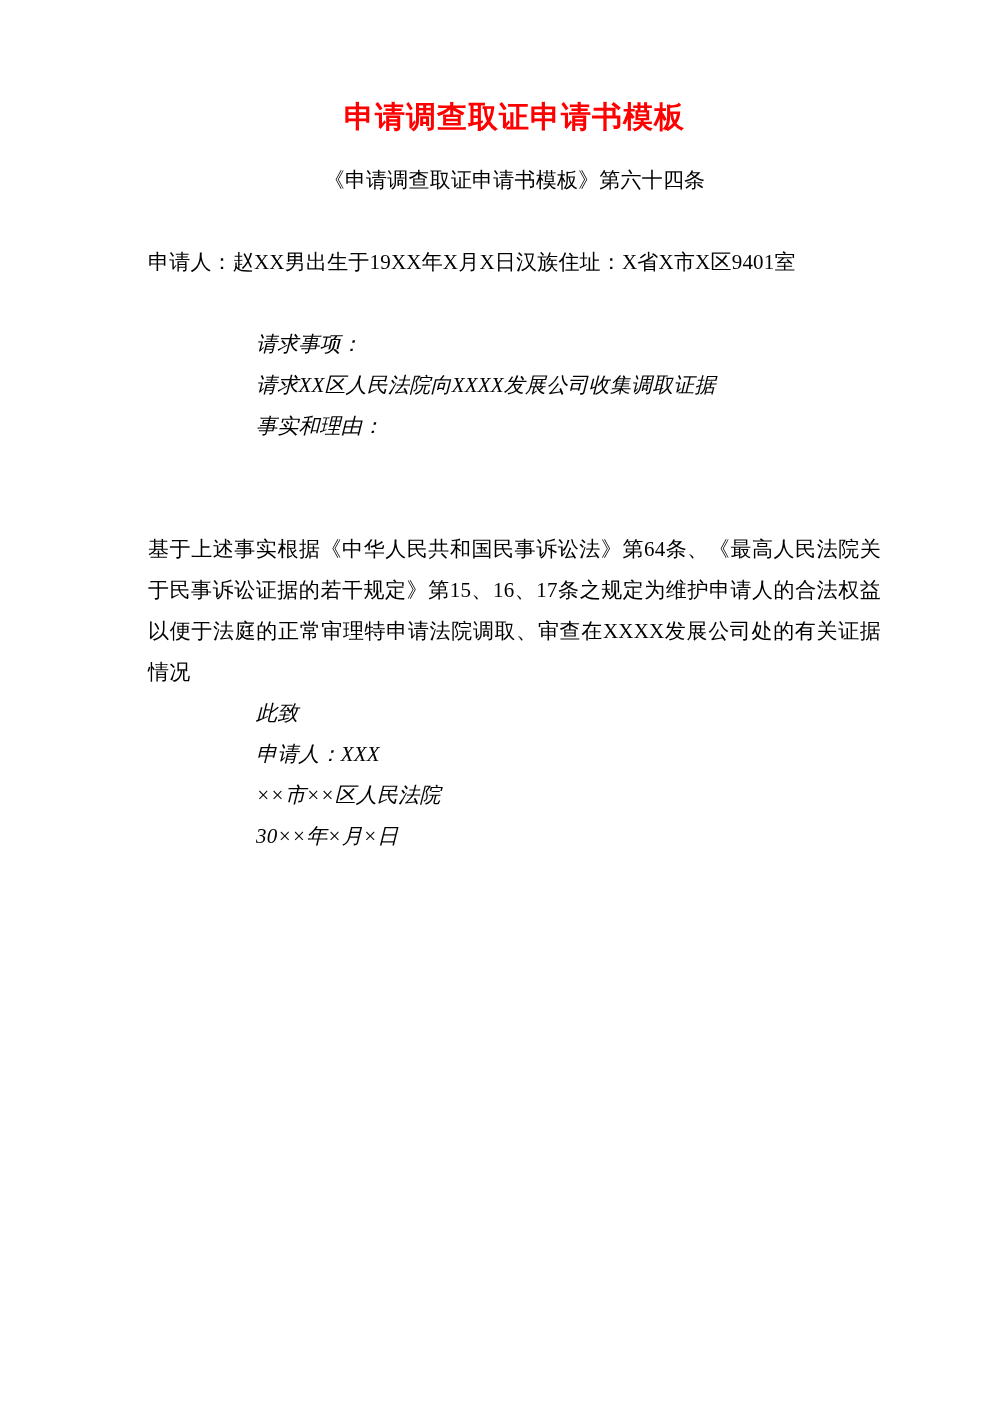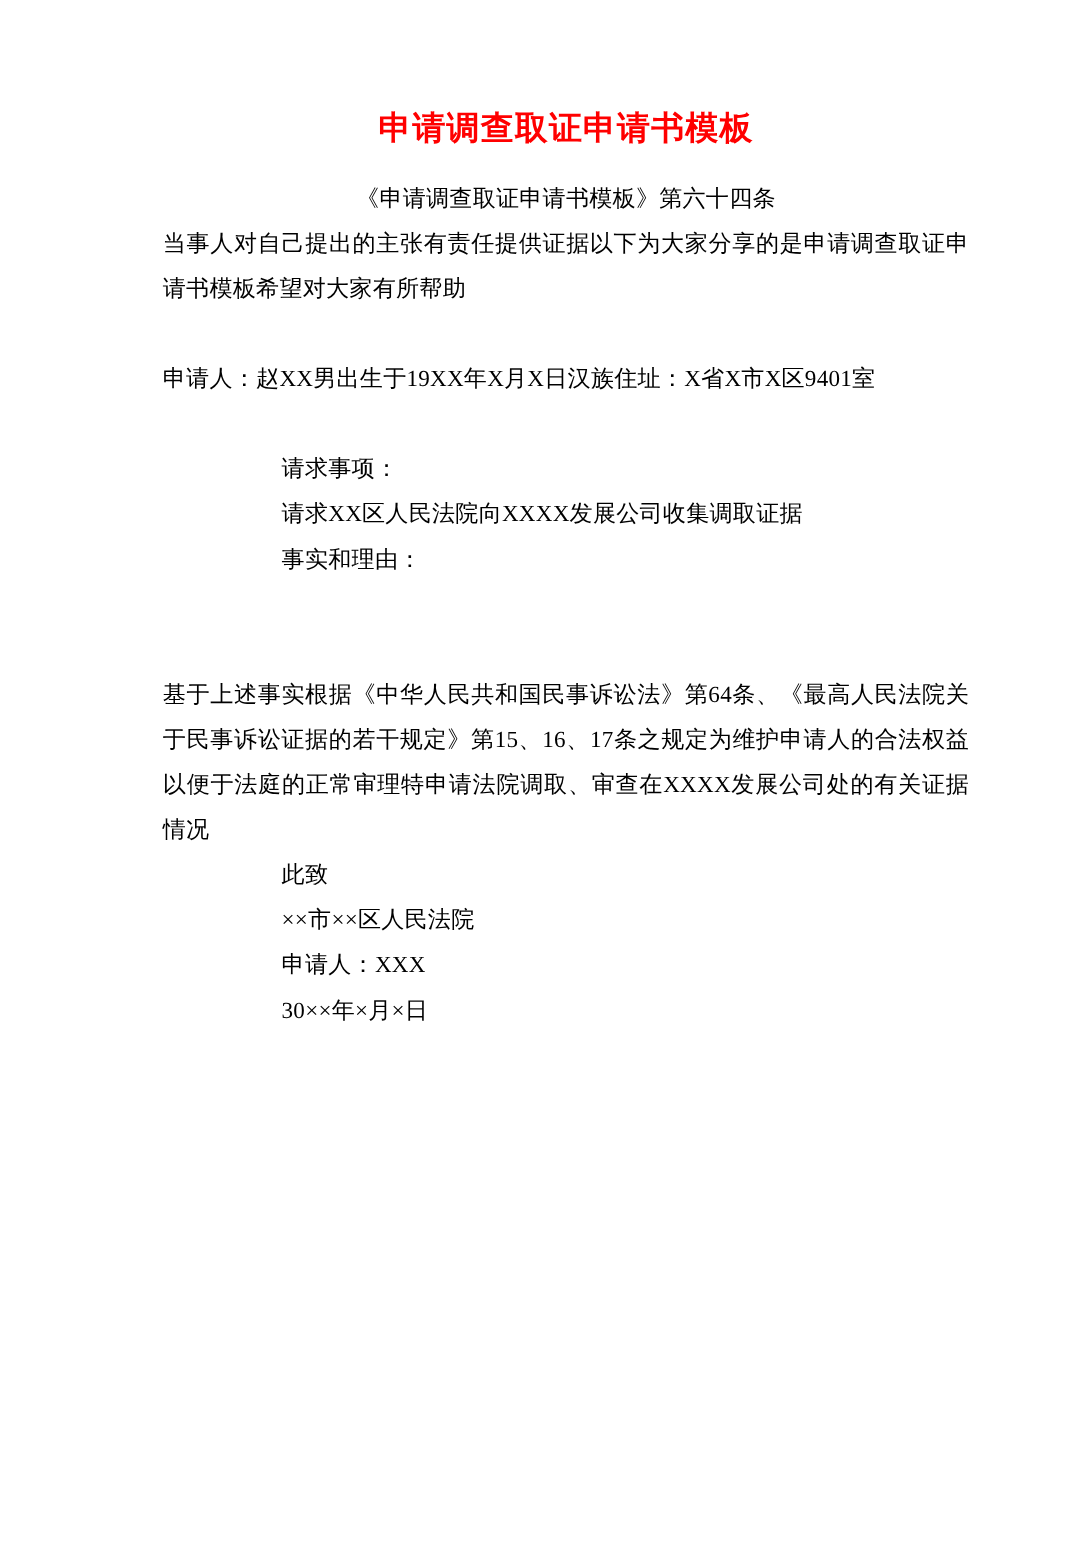--- a/index.html
+++ b/index.html
@@ -35,35 +35,35 @@
     line-height: 41px;
     margin: 0;
     text-align: justify;
     letter-spacing: 0.2px;
   }
   .center {
     text-align: center;
   }
   .indent-2 {
     padding-left: 108px;
+    font-style: italic;
   }
   .spacer-line {
     height: 41px;
   }
 </style>
 </head>
 <body>
 
 <div class="page">
 
   <h1 class="doc-title" style="color: rgb(255, 0, 0);">申请调查取证申请书模板</h1>
 
   <p class="para center">《申请调查取证申请书模板》第六十四条</p>
 
-  <p class="para">当事人对自己提出的主张有责任提供证据以下为大家分享的是申请调查取证申请书模板希望对大家有所帮助</p>
 
   <div class="spacer-line"></div>
 
   <p class="para">申请人：赵XX男出生于19XX年X月X日汉族住址：X省X市X区9401室</p>
 
   <div class="spacer-line"></div>
 
 
   <p class="para indent-2">请求事项：</p>
 
@@ -73,19 +73,19 @@
 
   <div class="spacer-line"></div>
 
 
   <div class="spacer-line"></div>
 
   <p class="para">基于上述事实根据《中华人民共和国民事诉讼法》第64条、《最高人民法院关于民事诉讼证据的若干规定》第15、16、17条之规定为维护申请人的合法权益以便于法庭的正常审理特申请法院调取、审查在XXXX发展公司处的有关证据情况</p>
 
   <p class="para indent-2">此致</p>
 
+  <p class="para indent-2">申请人：XXX</p>
+
   <p class="para indent-2">××市××区人民法院</p>
-
-  <p class="para indent-2">申请人：XXX</p>
 
   <p class="para indent-2">30××年×月×日</p>
 
 </div>
 
 </body></html>

